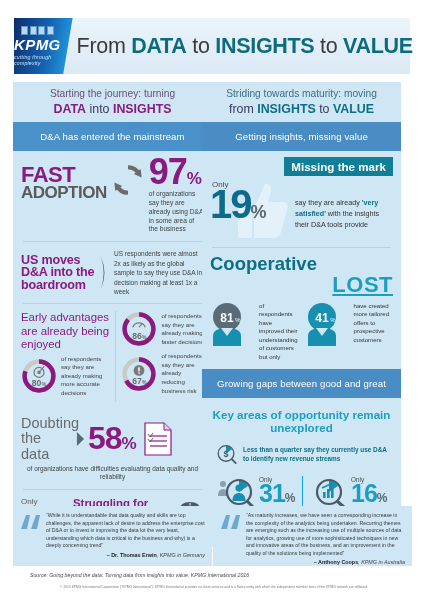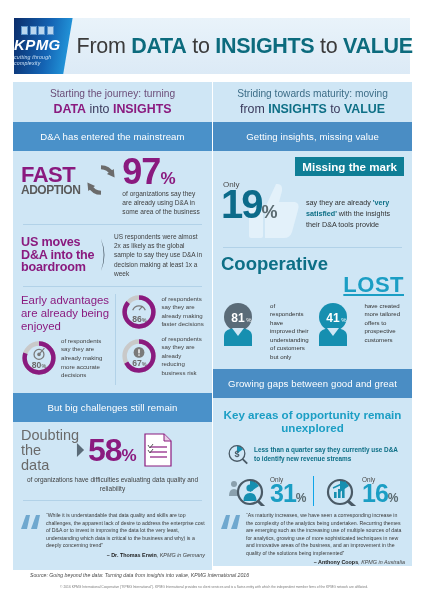--- a/index.html
+++ b/index.html
@@ -50,21 +50,21 @@
     font-family: "Liberation Sans Narrow","Liberation Sans", sans-serif;
     letter-spacing: -.3px; white-space: nowrap;
     padding-left: 4px;
   }
   .header-title b { color: #0c6b7d; font-weight: bold; }
   .header-title .lite { font-weight: normal; color: #3b3b3b; }
 
   
   .col { position: absolute; top: 82px; width: 199px; }
   .col-left  { left: 13px;  }
-  .col-right { left: 213px; }
+  .col-right { left: 202px; }
   .col-left  .panel { background: #cfe6f5; }
   .col-right .panel { background: #cfe6f5; }
 
   .col-head {
     text-align: center; padding: 6px 6px 5px;
     line-height: 1.25;
   }
   .col-head .l1 { font-size: 10.2px; color: #4d4d6e; }
   .col-head .l2 { font-size: 12.4px; color: #3a3a5c; font-weight: bold; margin-top: 1px; }
   .col-left  .col-head .hl { color: #8a1a7f; font-weight: bold; }
@@ -82,21 +82,21 @@
 
   .body-wrap { padding: 6px 8px 8px; }
 
   
   .fast-row { display: flex; align-items: flex-start; gap: 4px; }
   .fast-label {
     font-family: "Liberation Sans Narrow","Liberation Sans", sans-serif;
     color: #8a1a7f; font-weight: bold; line-height: .92;
     font-size: 22px; letter-spacing: -.5px; padding-top: 8px;
   }
-  .fast-label .l2 { font-size: 12px; color: #5a5a5a; }
+  .fast-label .l2 { font-size: 17px; color: #5a5a5a; }
   .cycle-icon { width: 34px; height: 34px; margin-top: 6px; flex: 0 0 34px; }
   .fast-right { flex: 1; }
   .bignum {
     font-family: "Liberation Sans Narrow","Liberation Sans", sans-serif;
     color: #8a1a7f; font-weight: bold; font-size: 36px;
     line-height: .85; letter-spacing: -1px;
   }
   .bignum .pct { font-size: 17px; }
   .smalltext { font-size: 6.6px; color: #3f3f3f; line-height: 1.35; margin-top: 2px; }
 
@@ -351,21 +351,20 @@
                   <circle cx="20" cy="19" r="0.9" fill="#fff"></circle>
                 </svg>
                 <div class="dlabel"><span style="font-size:8.6px">67</span><span>%</span></div>
               </div>
               <div class="donut-text">of respondents say they are already reducing business risk</div>
             </div>
           </div>
         </div>
       </div>
 
-      <div class="bar bar-blue">But big challenges still remain</div>
 
       <div class="body-wrap">
 
         <div class="doubt-row">
           <div class="doubt-label">Doubting the data</div>
           <svg class="tri" viewBox="0 0 10 18">
             <polygon points="1,1 9,9 1,17" fill="#5a6b78"></polygon>
           </svg>
           <div class="bignum" style="font-size:32px"><span>58</span><span class="pct">%</span></div>
           <svg class="doc-icon" viewBox="0 0 30 36">

